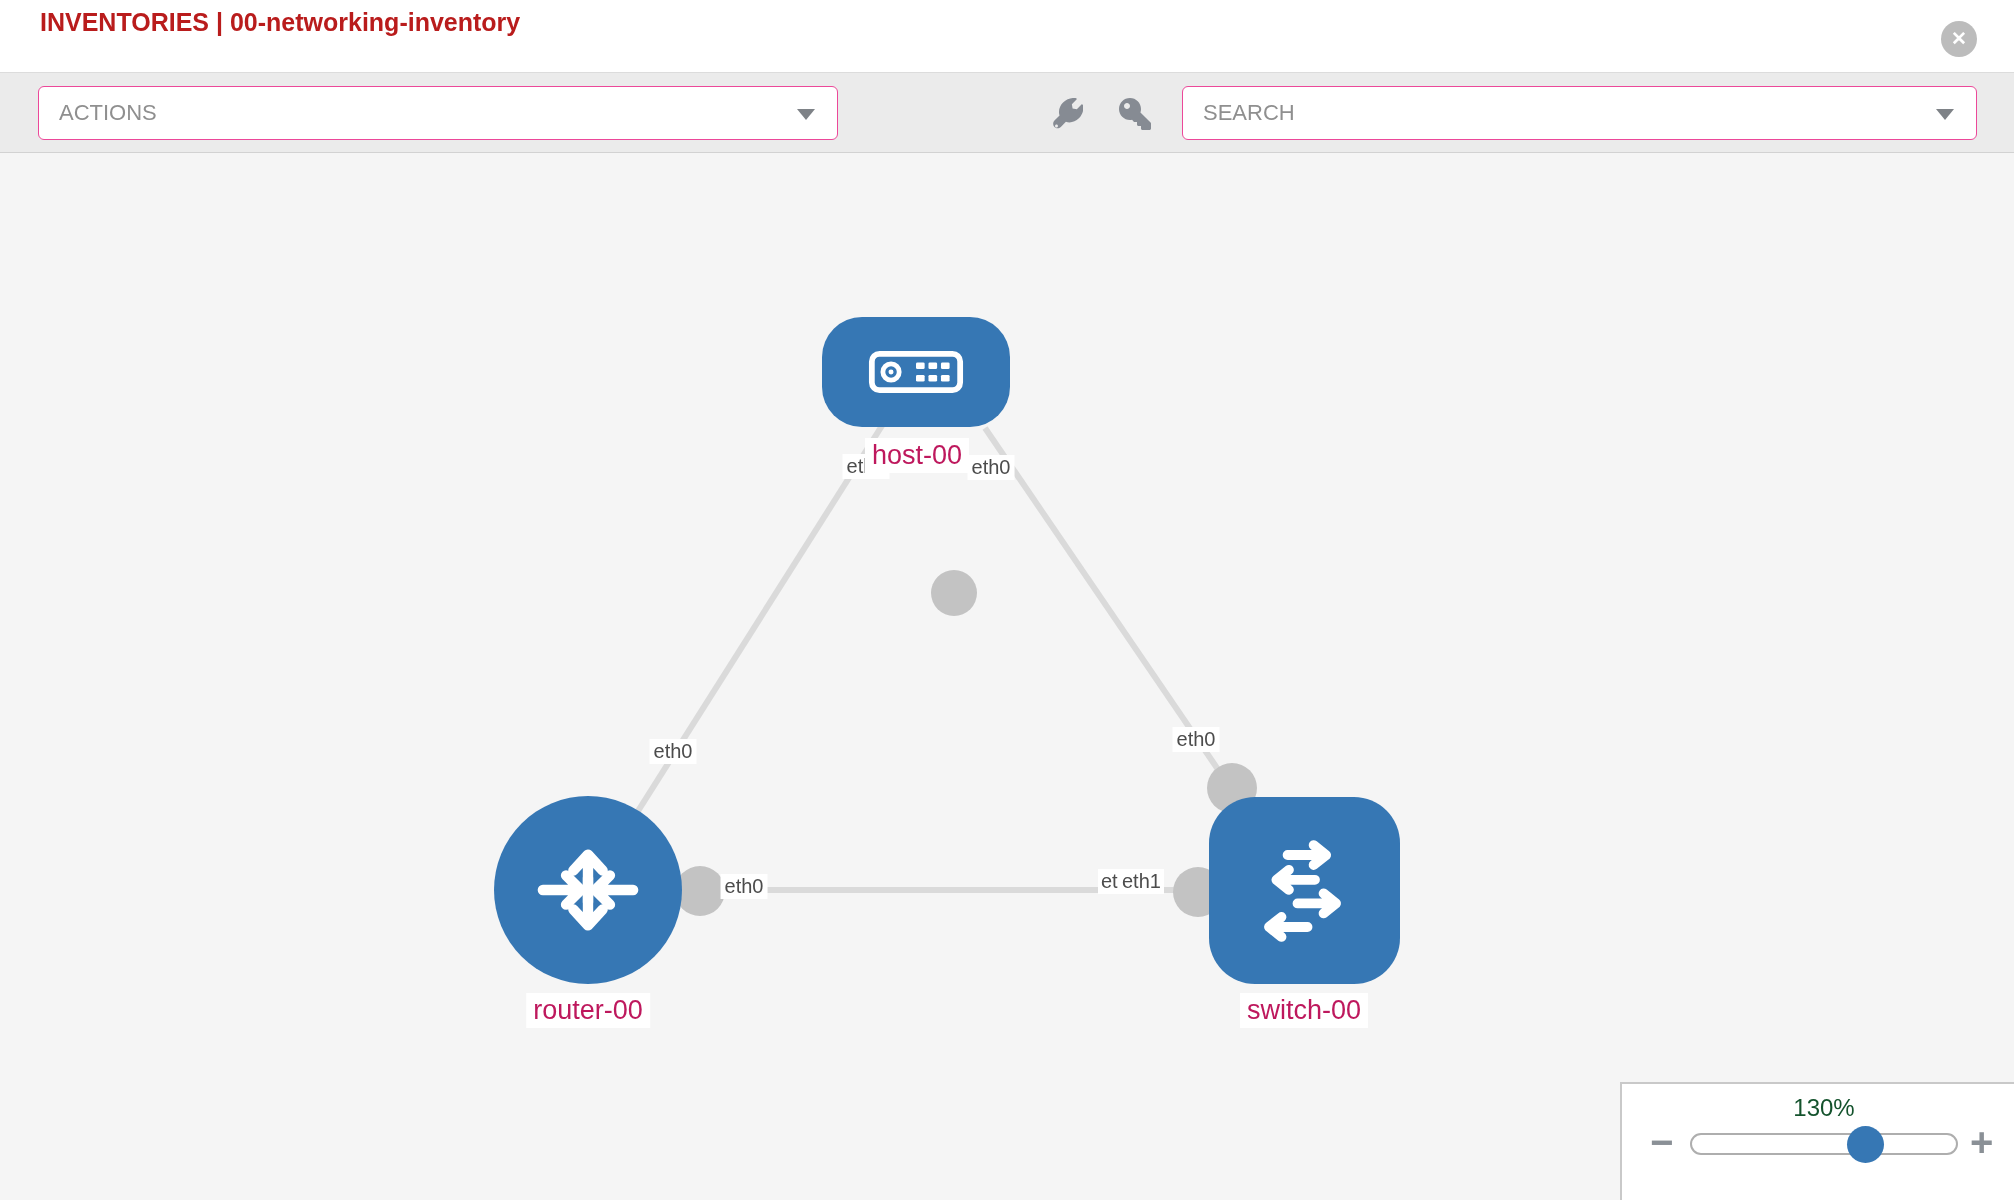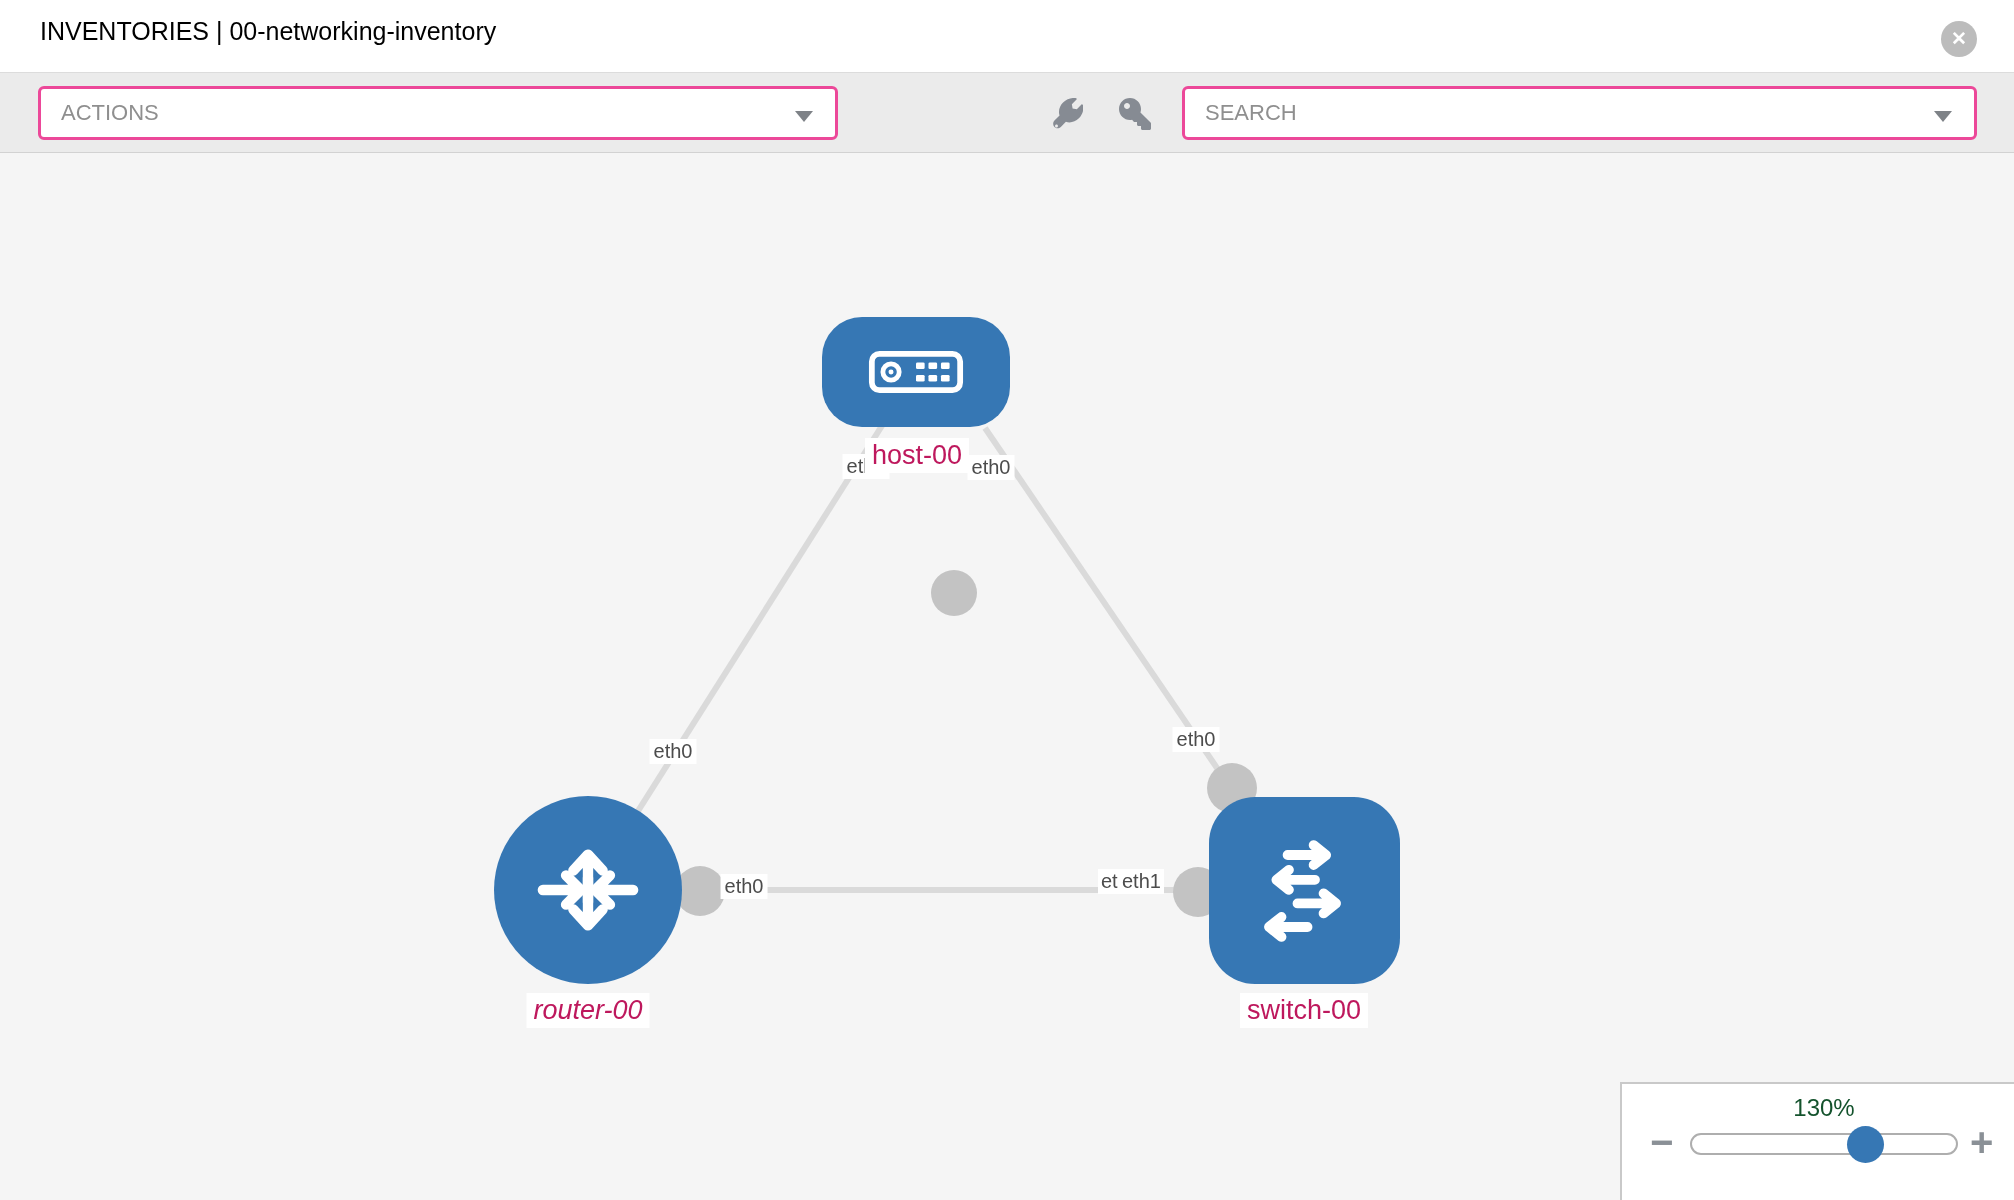--- a/index.html
+++ b/index.html
@@ -1,31 +1,31 @@
 <!DOCTYPE html>
 <html><head>
 <meta charset="utf-8">
 <style>
   * { margin:0; padding:0; box-sizing:border-box; }
   html,body { width:2014px; height:1200px; overflow:hidden;
     font-family:"Liberation Sans", sans-serif; background:#ffffff; }
 
   
   .titlebar { position:absolute; left:0; top:0; width:2014px; height:72px; background:#fff; }
-  .titlebar h1 { position:absolute; left:40px; top:17px; font-size:25px; font-weight:normal;
-    color:#000000; letter-spacing:0; }
+  .titlebar h1 { position:absolute; left:40px; top:8px; font-size:25px; font-weight:bold;
+    color:#b91c1c; letter-spacing:0; }
   .close-btn { position:absolute; left:1941px; top:21px; width:36px; height:36px;
     border-radius:50%; background:#bcbcbc; color:#fff; text-align:center;
     line-height:36px; font-size:19px; font-weight:bold; cursor:pointer; }
 
   
   .toolbar { position:absolute; left:0; top:72px; width:2014px; height:81px;
     background:#ebebeb; border-top:1px solid #dcdcdc; border-bottom:1px solid #d2d2d2; }
   .select-box { position:absolute; top:13px; height:54px; background:#fff;
-    border:3px solid #ec4899; border-radius:6px; display:flex; align-items:center;
+    border:1px solid #ec4899; border-radius:6px; display:flex; align-items:center;
     padding:0 20px; font-size:22px; color:#8f8f8f; cursor:pointer; }
   .select-actions { left:38px; width:800px; }
   .select-search  { left:1182px; width:795px; }
   .caret { position:absolute; right:22px; top:22px; width:0; height:0;
     border-left:9px solid transparent; border-right:9px solid transparent;
     border-top:11px solid #7e8287; }
   .tool-icon { position:absolute; top:25px; width:32px; height:32px; cursor:pointer; }
   .tool-icon svg { width:100%; height:100%; fill:#868b93; }
   .icon-wrench { left:1051px; }
   .icon-key    { left:1119px; }
@@ -154,21 +154,21 @@
   <span class="lbl lbl-if" style="left:991px; top:302px;">eth0</span>
   <span class="lbl lbl-if" style="left:673px; top:586px;">eth0</span>
   <span class="lbl lbl-if" style="left:1196px; top:574px;">eth0</span>
   <span class="lbl lbl-if" style="left:744px; top:721px;">eth0</span>
   <div class="lbl-overlap" style="left:1098px; top:716px;">
     <span class="back">eth0</span>
     <span class="front">eth1</span>
   </div>
 
   <span class="lbl lbl-node" style="left:917px; top:285px;">host-00</span>
-  <span class="lbl lbl-node" style="left:588px; top:840px;font-style:italic;">router-00</span>
+  <span class="lbl lbl-node" style="left:588px; top:840px;">router-00</span>
   <span class="lbl lbl-node" style="left:1304px; top:840px;">switch-00</span>
 
   <div class="zoom-panel">
     <div class="zoom-level">130%</div>
     <div class="zoom-minus">−</div>
     <div class="zoom-track"></div>
     <div class="zoom-handle"></div>
     <div class="zoom-plus">+</div>
   </div>
 </div>

